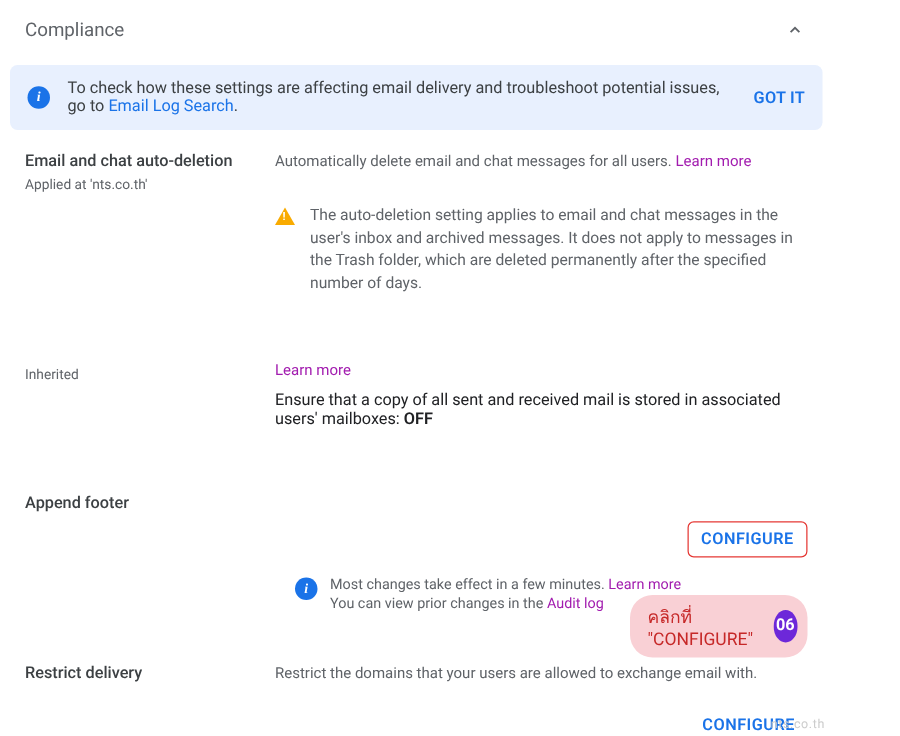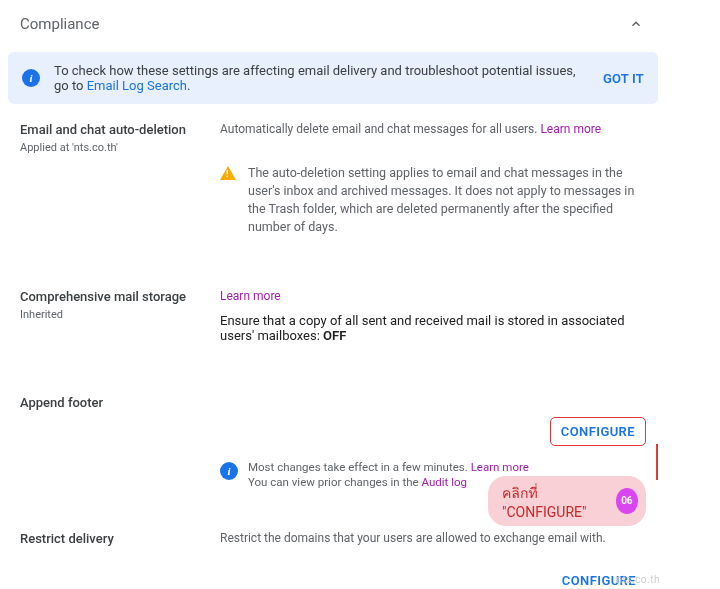--- a/index.html
+++ b/index.html
@@ -140,25 +140,25 @@
     padding: 6px 8px 6px 14px;
     display: flex;
     align-items: center;
     gap: 8px;
     font-size: 14px;
     color: #c62828;
   }
   .callout-num {
     width: 26px; height: 26px;
     border-radius: 50%;
-    background: #d946ef;
+    background: #6d28d9;
     color: #fff;
     display: flex; align-items: center; justify-content: center;
     font-weight: 700;
-    font-size: 10px;
+    font-size: 13px;
     text-align: center;
   }
   .callout-wrap { position: relative; height: 0; }
   .callout-stem {
     position: absolute;
     width: 2px;
     background: #e53935;
   }
   .strong { font-weight: 600; color:#202124; }
   .watermark {
@@ -202,36 +202,35 @@
       <div class="warn-icon"></div>
       <div>The auto-deletion setting applies to email and chat messages in the user's inbox and archived messages. It does not apply to messages in the Trash folder, which are deleted permanently after the specified number of days.</div>
     </div>
   </div>
 </div>
 
 <div class="spacer-lg"></div>
 
 <div class="setting-row">
   <div class="setting-left">
-    <div class="setting-title">Comprehensive mail storage</div>
     <div class="setting-sub">Inherited</div>
   </div>
   <div class="setting-right">
     <div class="desc-line">
       <span class="link">Learn more</span>
     </div>
     <div class="value-line">
       <span>Ensure that a copy of all sent and received mail is stored in associated users' mailboxes: </span><span class="strong">OFF</span>
     </div>
   </div>
 </div>
 
 <div class="spacer-lg"></div>
 
-<div class="setting-row" style="padding-bottom:6px;">
+<div class="setting-row" style="padding-bottom:6px;gap:16px;">
   <div class="setting-left">
     <div class="setting-title">Append footer</div>
   </div>
   <div class="setting-right">
     <div class="config-row">
       <div class="config-btn highlight">CONFIGURE</div>
     </div>
     <div class="callout-wrap">
       <div class="callout-stem" style="left:436px; top:-2px; height:36px;"></div>
       <div class="callout" style="left:268px; top:30px;">

